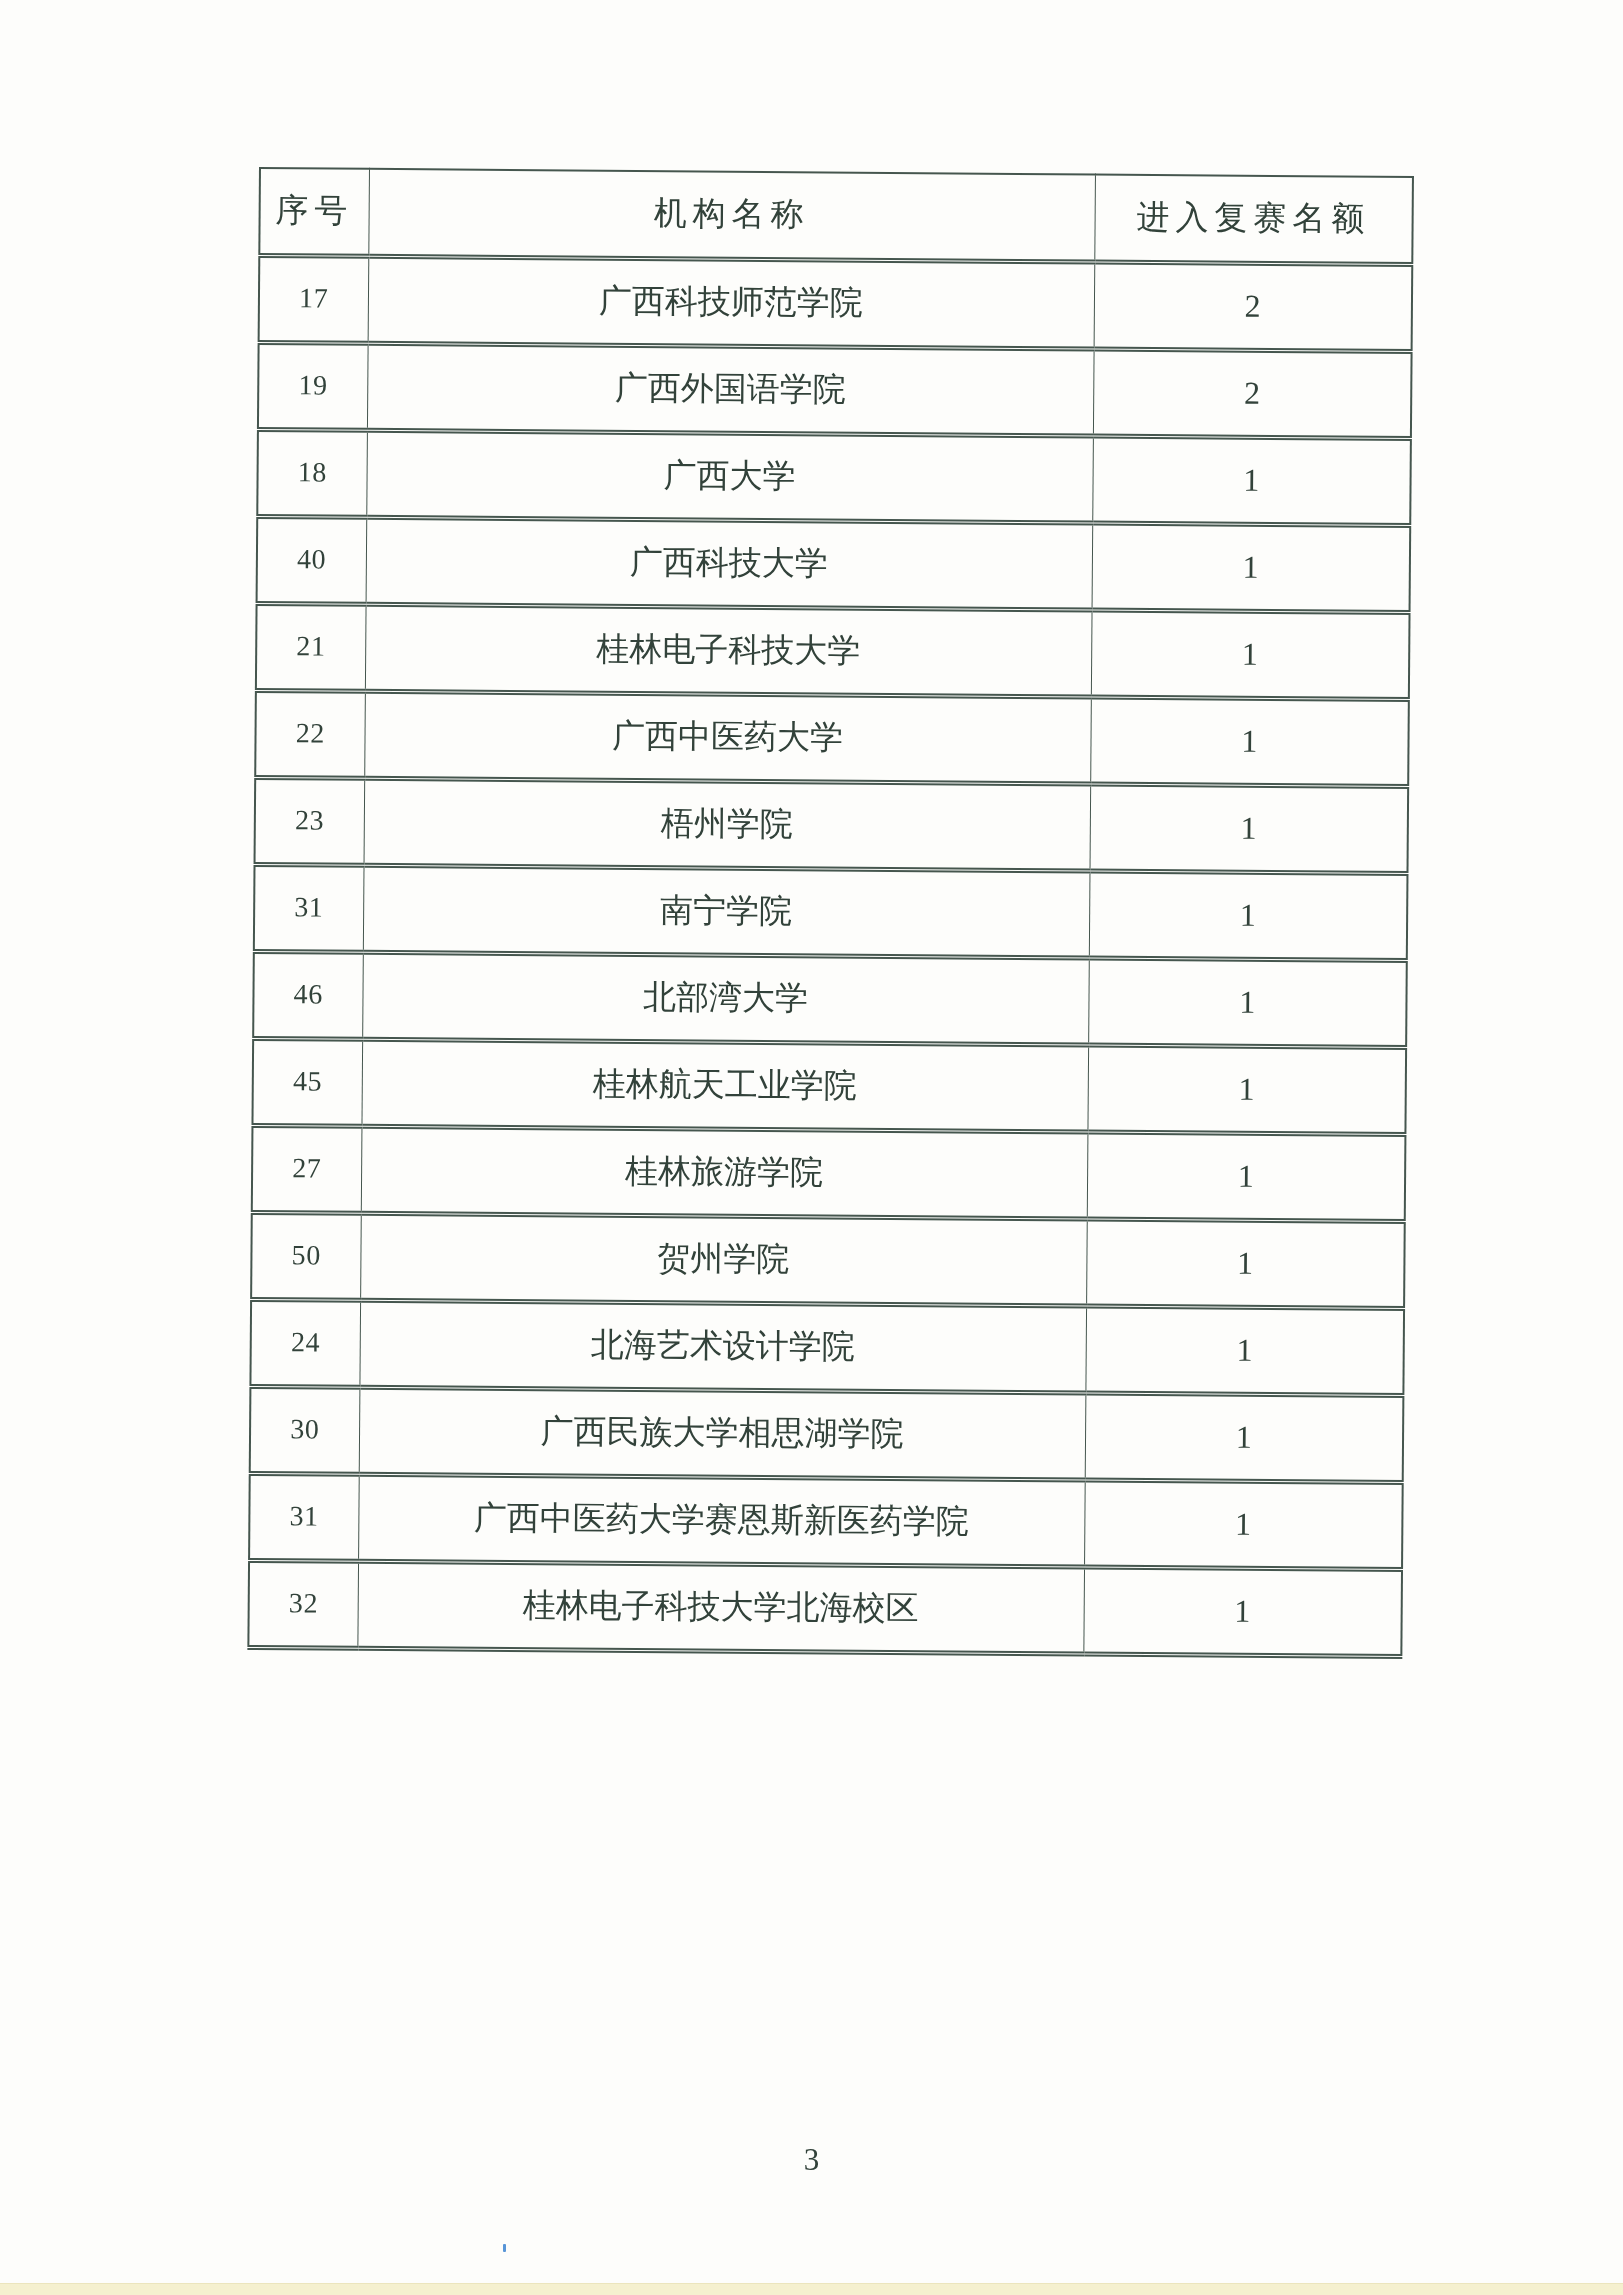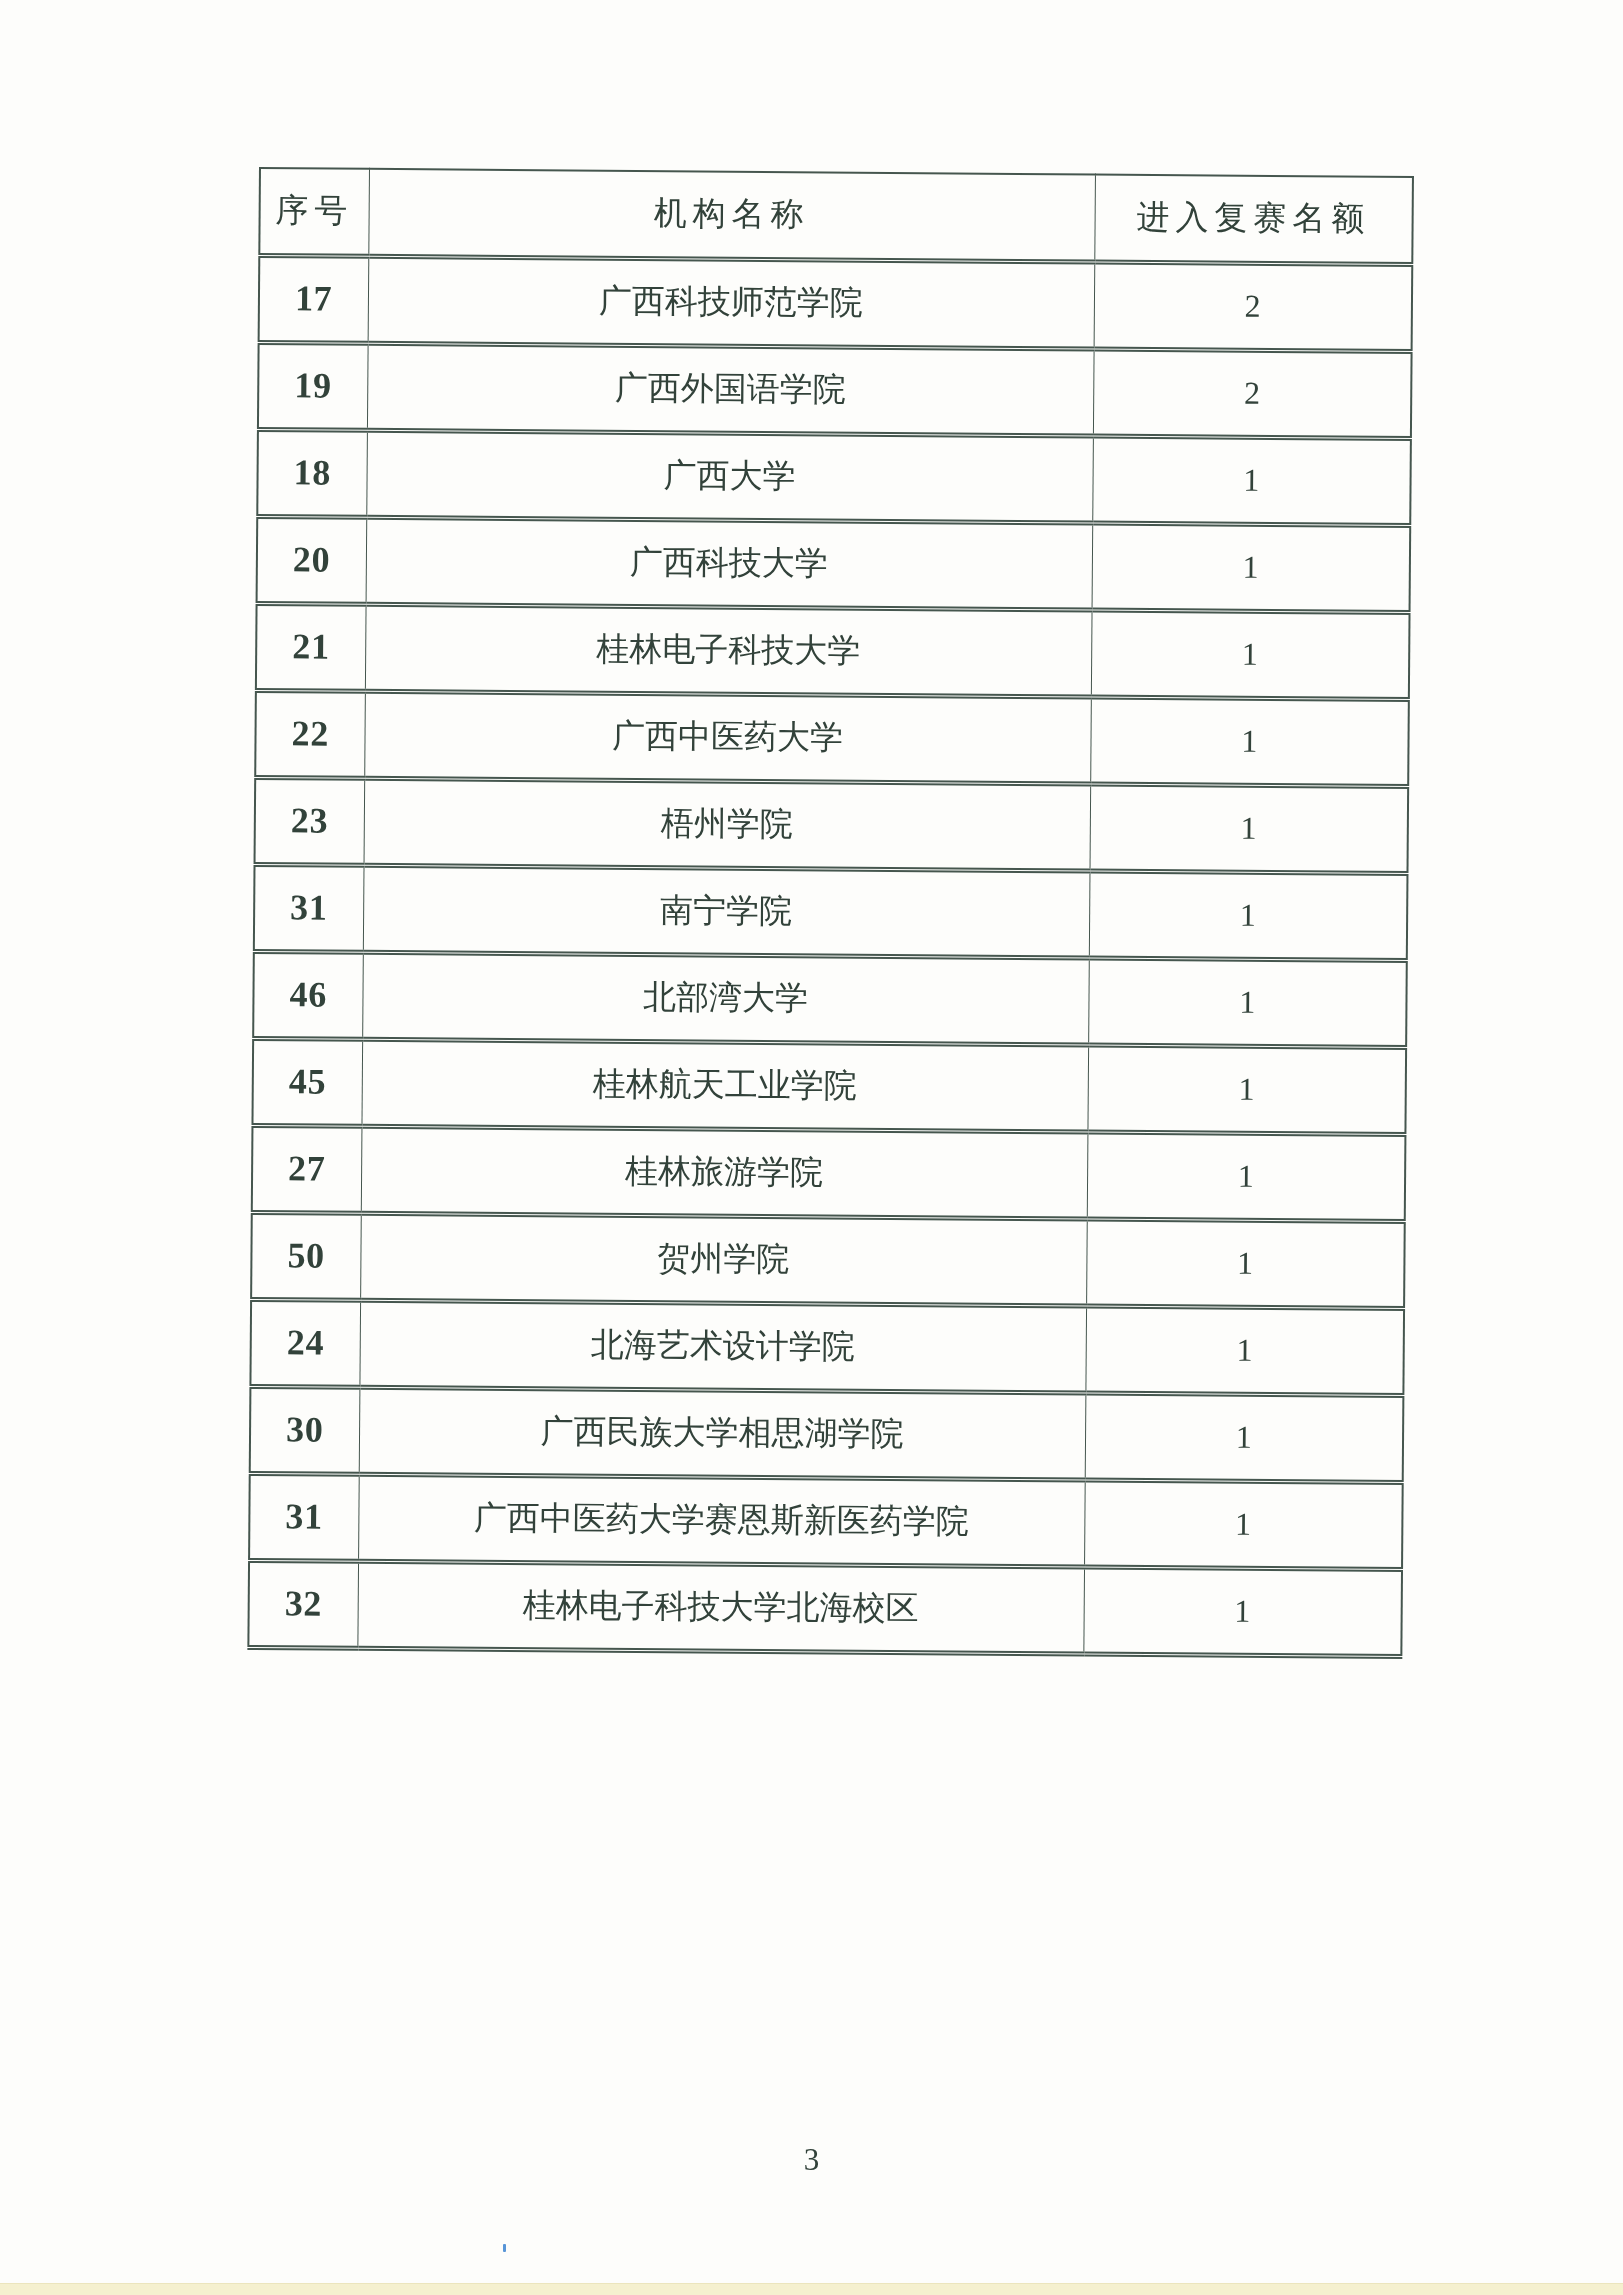--- a/index.html
+++ b/index.html
@@ -52,23 +52,22 @@
     line-height:1.15;
   }
   table.quota thead th{
     height:87px;
     letter-spacing:0.18em;
   }
   table.quota tbody td{
     height:87px;
   }
   table.quota tbody td:first-child{
-    font-size:36px;
+    font-size:28px;
     letter-spacing:0.02em;
-    font-weight:bold;
   }
   table.quota tbody td:last-child{
     font-size:32px;
   }
   .page-number{
     position:absolute;
     top:2142px;
     left:0;
     width:100%;
     text-align:center;
@@ -120,21 +119,21 @@
             <td>19</td>
             <td>广西外国语学院</td>
             <td>2</td>
           </tr>
           <tr>
             <td>18</td>
             <td>广西大学</td>
             <td>1</td>
           </tr>
           <tr>
-            <td>20</td>
+            <td>40</td>
             <td>广西科技大学</td>
             <td>1</td>
           </tr>
           <tr>
             <td>21</td>
             <td>桂林电子科技大学</td>
             <td>1</td>
           </tr>
           <tr>
             <td>22</td>

